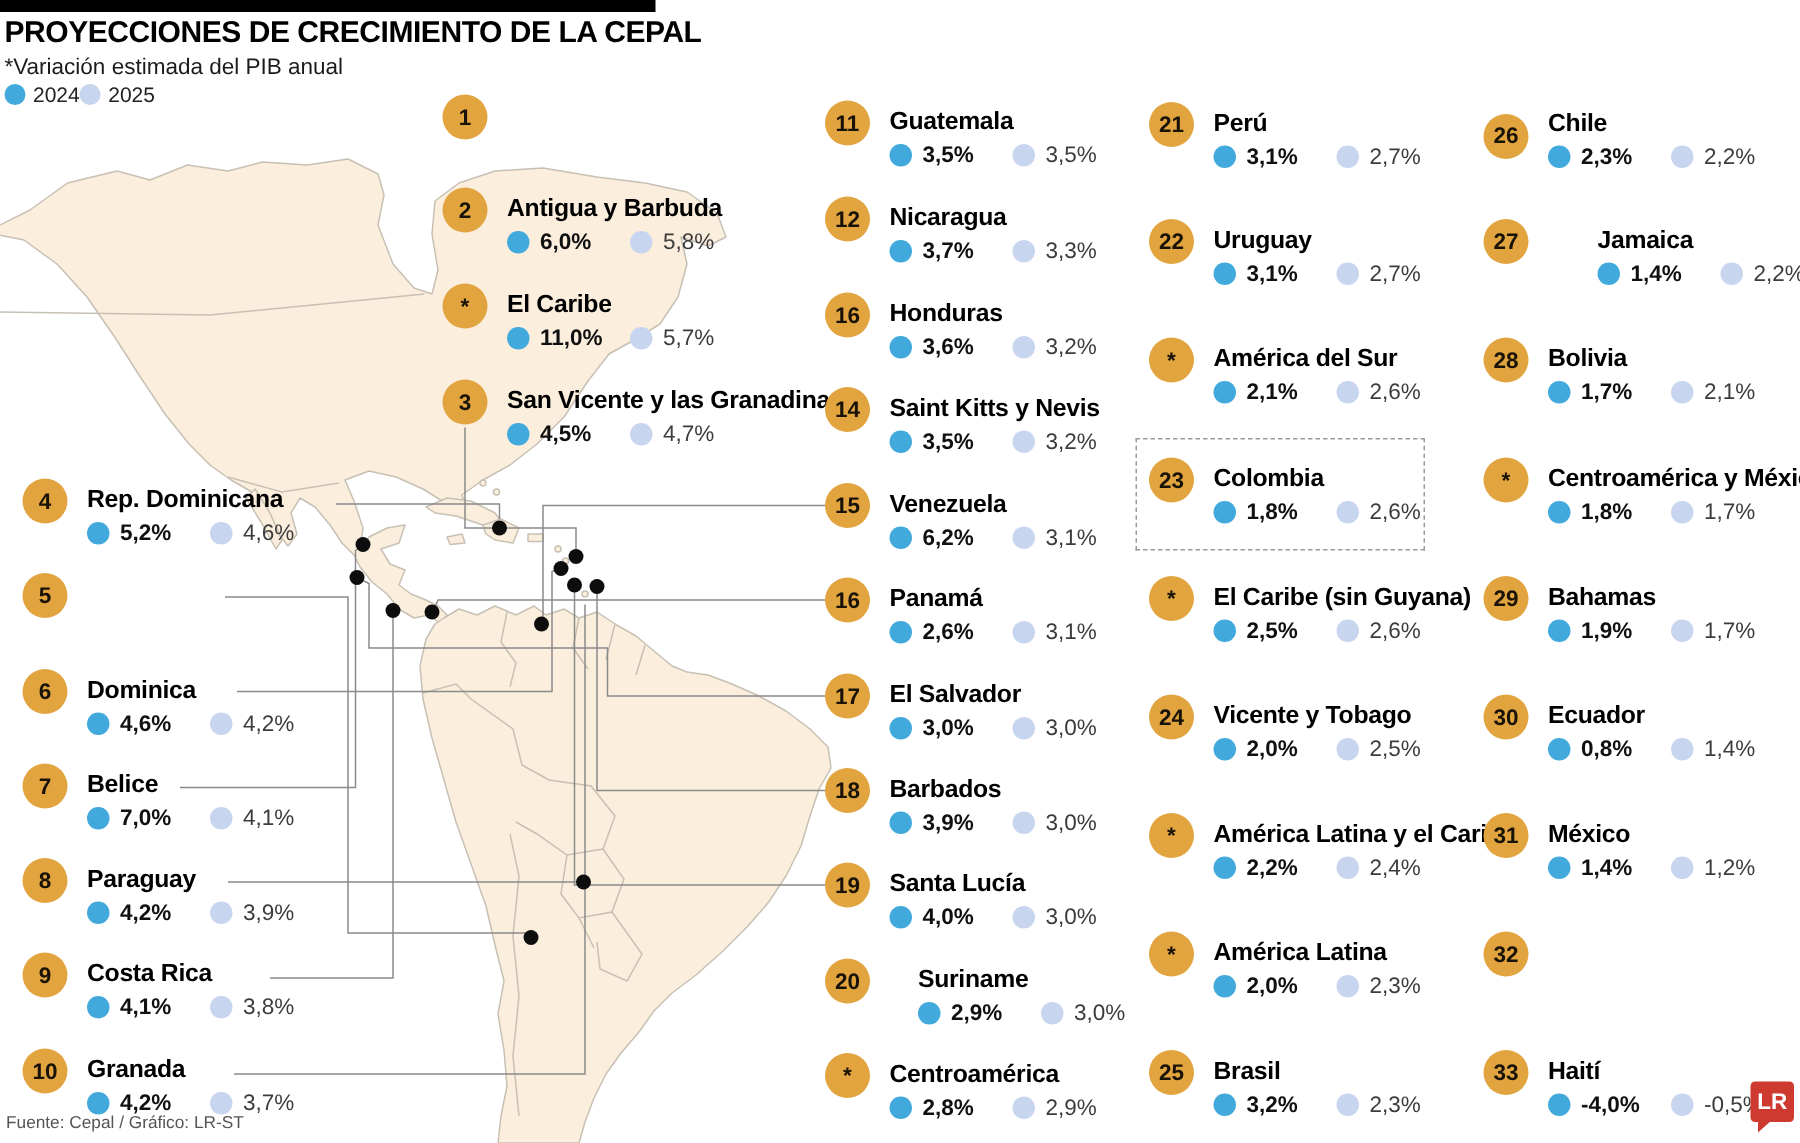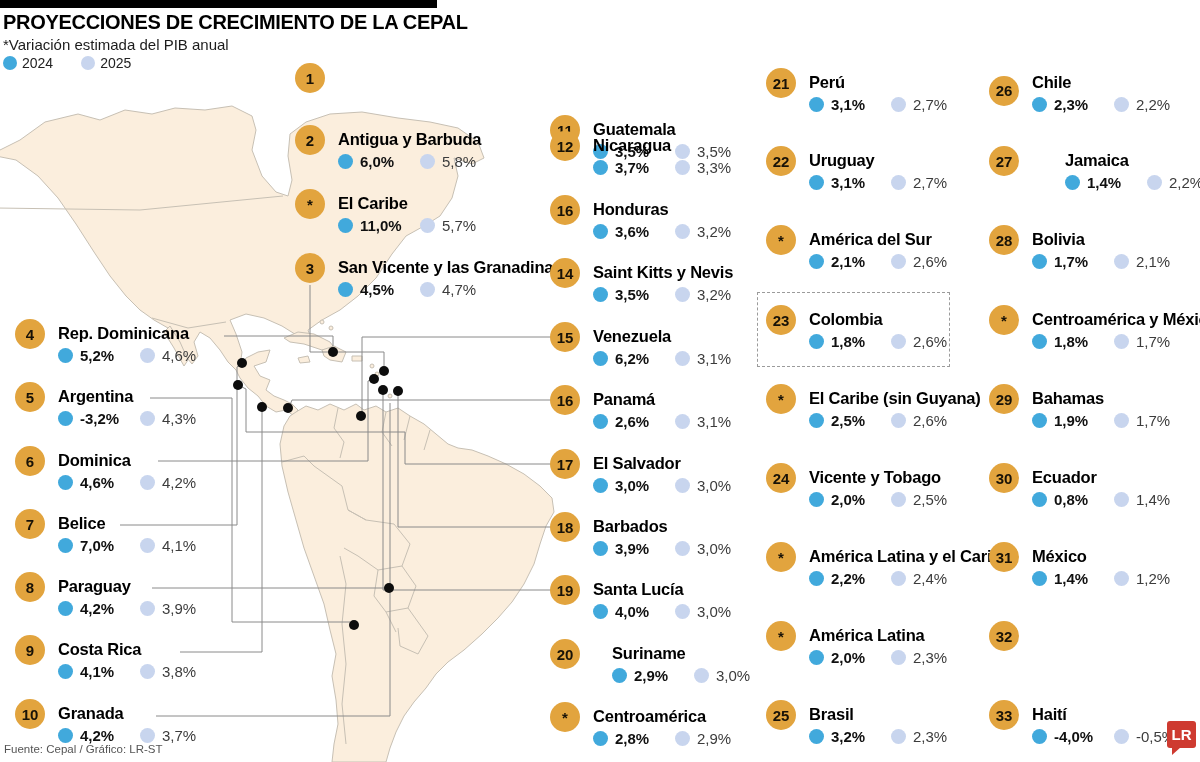--- a/index.html
+++ b/index.html
@@ -2,21 +2,21 @@
 <html><head>
 <meta charset="utf-8">
 <style>
   html,body{margin:0;padding:0;background:#fff;}
   .stage{position:relative;width:1200px;height:762px;background:#ffffff;
          font-family:"Liberation Sans","DejaVu Sans",sans-serif;overflow:hidden;}
   .topbar{position:absolute;left:0;top:0;width:437px;height:8px;background:#000;}
   .title{position:absolute;left:3px;top:11px;font-size:20px;font-weight:bold;
          letter-spacing:-0.3px;color:#000;white-space:nowrap;}
   .subtitle{position:absolute;left:3px;top:36px;font-size:15px;color:#1c1c1c;}
-  .legend{position:absolute;left:3px;top:55px;display:flex;gap:28px;align-items:center;
+  .legend{position:absolute;left:3px;top:55px;display:flex;gap:0;align-items:center;
           font-size:14px;color:#222;}
   .lgitem{display:flex;align-items:center;gap:5px;}
   .lgdot{width:14px;height:14px;border-radius:50%;}
   #map{position:absolute;left:0;top:0;z-index:0;}
   .entry{position:absolute;display:flex;gap:13px;z-index:2;}
   .badge{width:30px;height:30px;border-radius:50%;background:#E2A43E;color:#181207;
          font-weight:bold;font-size:15px;display:flex;align-items:center;justify-content:center;
          flex:0 0 30px;}
   .ename{font-size:16.5px;font-weight:bold;color:#000;letter-spacing:-0.2px;line-height:19px;
          margin-top:5px;white-space:nowrap;}
@@ -120,29 +120,20 @@
           <div class="evals">
             <span class="vdot" style="background:#41A9DC"></span>
             <span class="v24">5,2%</span>
             <span class="vdot" style="background:#C8D5EE"></span>
             <span class="v25">4,6%</span>
           </div>
         </div>
       </div>
       <div class="entry" style="left: 15px; top: 382px;">
         <div class="badge">5</div>
-        <div>
-          <div class="ename">Argentina</div>
-          <div class="evals">
-            <span class="vdot" style="background:#41A9DC"></span>
-            <span class="v24">-3,2%</span>
-            <span class="vdot" style="background:#C8D5EE"></span>
-            <span class="v25">4,3%</span>
-          </div>
-        </div>
       </div>
       <div class="entry" style="left: 15px; top: 446px;">
         <div class="badge">6</div>
         <div>
           <div class="ename">Dominica</div>
           <div class="evals">
             <span class="vdot" style="background:#41A9DC"></span>
             <span class="v24">4,6%</span>
             <span class="vdot" style="background:#C8D5EE"></span>
             <span class="v25">4,2%</span>
@@ -229,21 +220,21 @@
         <div>
           <div class="ename">San Vicente y las Granadinas</div>
           <div class="evals">
             <span class="vdot" style="background:#41A9DC"></span>
             <span class="v24">4,5%</span>
             <span class="vdot" style="background:#C8D5EE"></span>
             <span class="v25">4,7%</span>
           </div>
         </div>
       </div>
-      <div class="entry" style="left: 550px; top: 67px; margin-top: 48px;">
+      <div class="entry" style="left: 550px; top: 67px;">
         <div class="badge">11</div>
         <div>
           <div class="ename">Guatemala</div>
           <div class="evals">
             <span class="vdot" style="background:#41A9DC"></span>
             <span class="v24">3,5%</span>
             <span class="vdot" style="background:#C8D5EE"></span>
             <span class="v25">3,5%</span>
           </div>
         </div>

